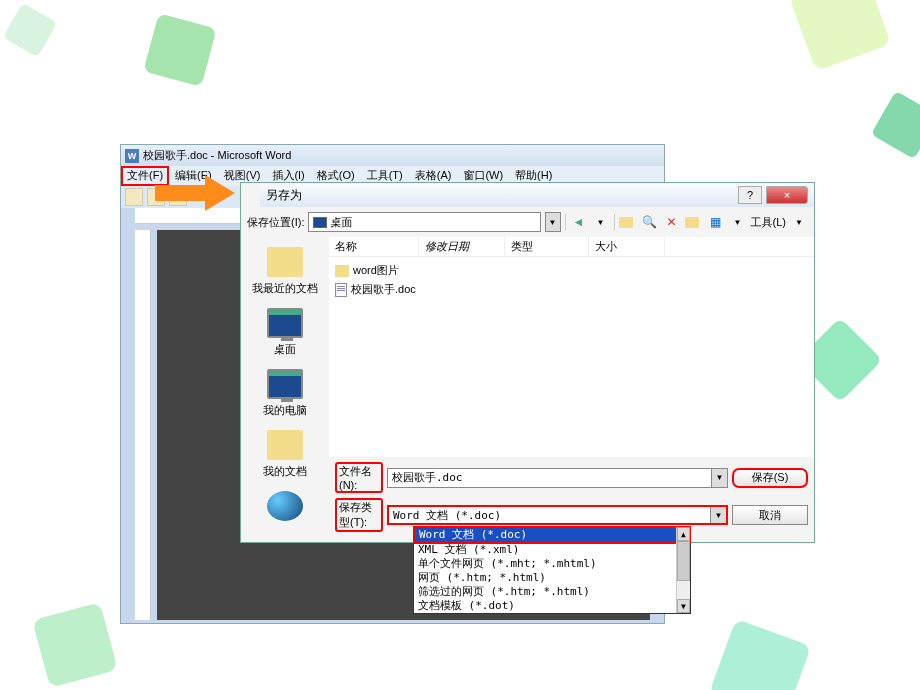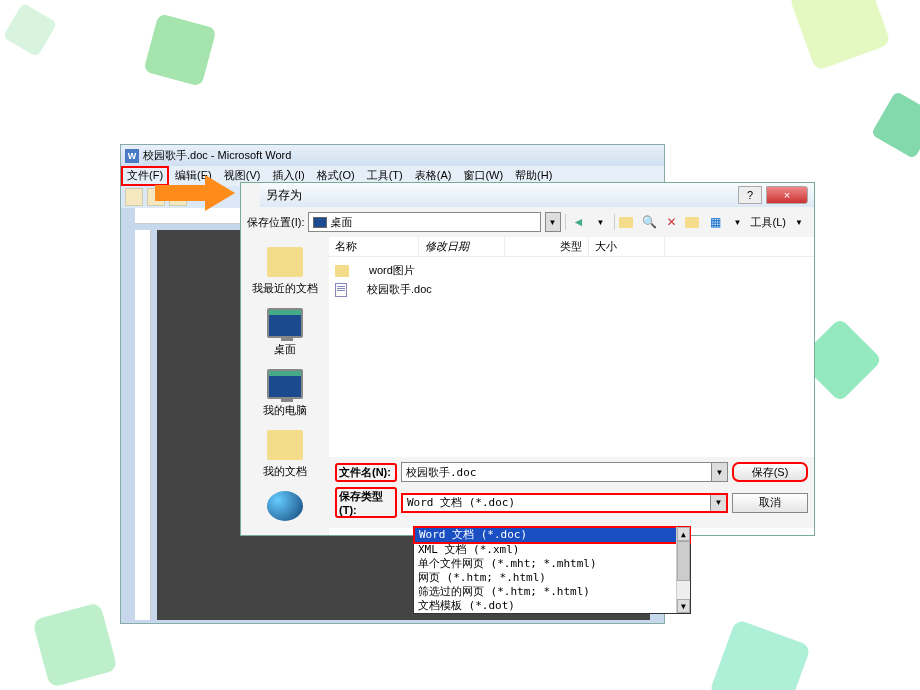--- a/index.html
+++ b/index.html
@@ -55,28 +55,28 @@
     .dlg-main { flex: 1; background: #fff; }
     .loc-bar { height: 30px; display: flex; align-items: center; padding: 4px 6px; background: #f4f4f4; font-size: 11px; gap: 4px; }
     .loc-combo { flex: 1; height: 20px; border: 1px solid #888; background: #fff; display: flex; align-items: center; padding: 0 4px; font-size: 11px; }
     .loc-combo-dd { width: 16px; height: 20px; background: #ddd; border: 1px solid #888; display: flex; align-items: center; justify-content: center; font-size: 8px; }
     .nav-icon { width: 18px; height: 18px; display: flex; align-items: center; justify-content: center; font-size: 12px; }
     .nav-sep { width: 1px; height: 16px; background: #ccc; }
     
     .file-header { height: 20px; display: flex; border-bottom: 1px solid #eee; font-size: 11px; }
     .fh-col { padding: 2px 6px; border-right: 1px solid #eee; }
     .file-list { padding: 4px 6px; font-size: 11px; min-height: 200px; }
-    .file-row { display: flex; align-items: center; gap: 20px; padding: 2px 0; }
+    .file-row { display: flex; align-items: center; gap: 4px; padding: 2px 0; }
     .file-ico-folder { width: 14px; height: 12px; background: #f3dc8a; border-radius: 1px; }
     .file-ico-doc { width: 12px; height: 14px; background: #fff; border: 1px solid #88b; position: relative; }
     .file-ico-doc::before { content: ""; position: absolute; top: 2px; left: 1px; right: 1px; height: 1px; background: #88b; box-shadow: 0 2px 0 #88b, 0 4px 0 #88b; }
     
     .dlg-bottom { padding: 5px 6px; background: #f4f4f4; font-size: 11px; }
     .bottom-row { display: flex; align-items: center; gap: 4px; margin-bottom: 5px; }
-    .bottom-label { width: 62px; text-align: left; font-weight: bold; }
+    .bottom-label { width: 48px; text-align: left; }
     .bottom-label.hl { border: 2px solid red; border-radius: 3px; padding: 0 2px; }
     .bottom-combo { flex: 1; height: 20px; border: 1px solid #888; background: #fff; display: flex; align-items: center; }
     .bottom-combo.hl { border: 2px solid red; }
     .combo-text { flex: 1; padding: 0 4px; font-family: SimSun, monospace; }
     .combo-dd { width: 16px; height: 100%; background: #ddd; border-left: 1px solid #888; display: flex; align-items: center; justify-content: center; font-size: 8px; }
     .action-btn { width: 76px; height: 20px; border: 1px solid #888; background: linear-gradient(to bottom, #fff, #e4e4e4); font-size: 11px; display: flex; align-items: center; justify-content: center; }
     .action-btn.hl { border: 2px solid red; border-radius: 7px; text-align: right; }
     
     
     .dropdown { position: absolute; top: 526px; left: 413px; width: 278px; background: #fff; border: 1px solid #333; z-index: 20; font-size: 11px; font-family: SimSun, monospace; }
@@ -187,21 +187,21 @@
       </div>
       <div class="side-item">
         <div class="side-icon network"></div>
       </div>
     </div>
 
     <div class="dlg-main">
       <div class="file-header">
         <div class="fh-col" style="width:90px;">名称</div>
         <div class="fh-col" style="width:86px;font-style:italic;">修改日期</div>
-        <div class="fh-col" style="width:84px;text-align:right;">类型</div>
+        <div class="fh-col" style="width:84px;">类型</div>
         <div class="fh-col" style="width:76px;">大小</div>
       </div>
       <div class="file-list">
         <div class="file-row">
           <span class="file-ico-folder"></span>
           <span>word图片</span>
         </div>
         <div class="file-row">
           <span class="file-ico-doc"></span>
           <span>校园歌手.doc</span>

